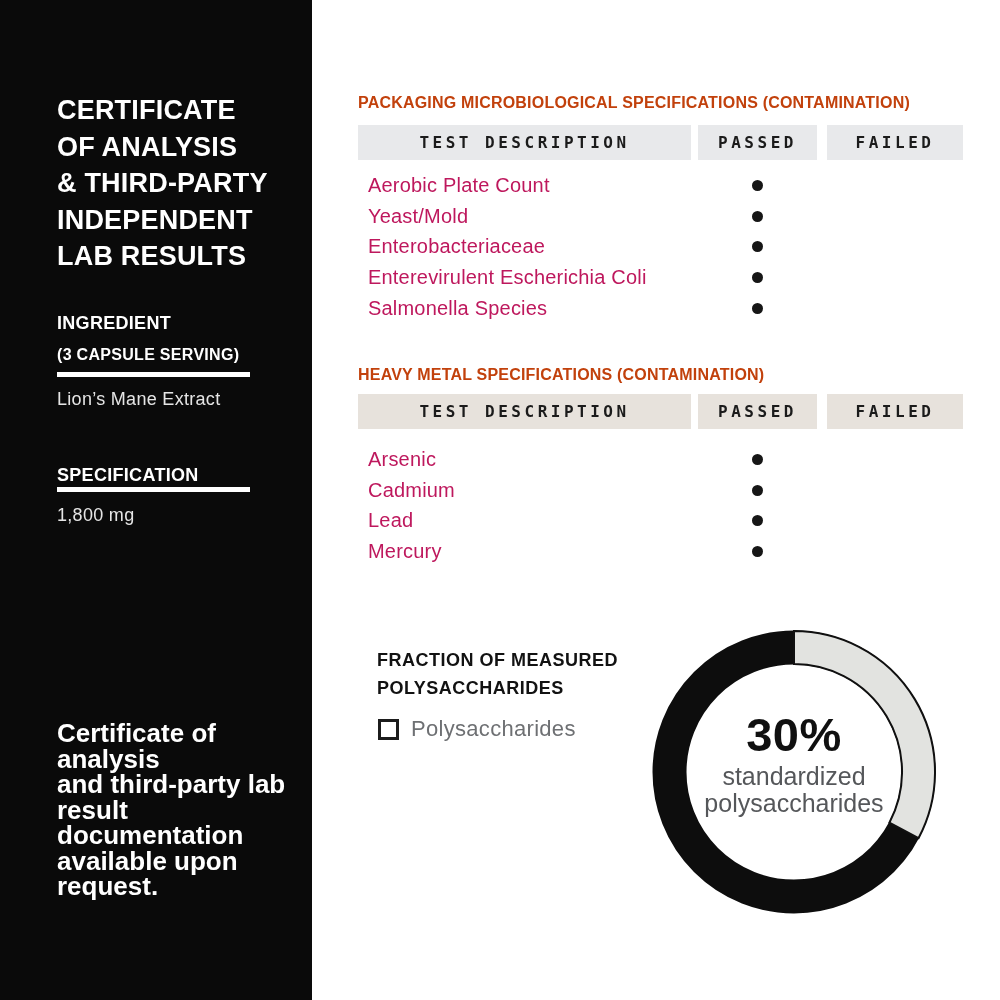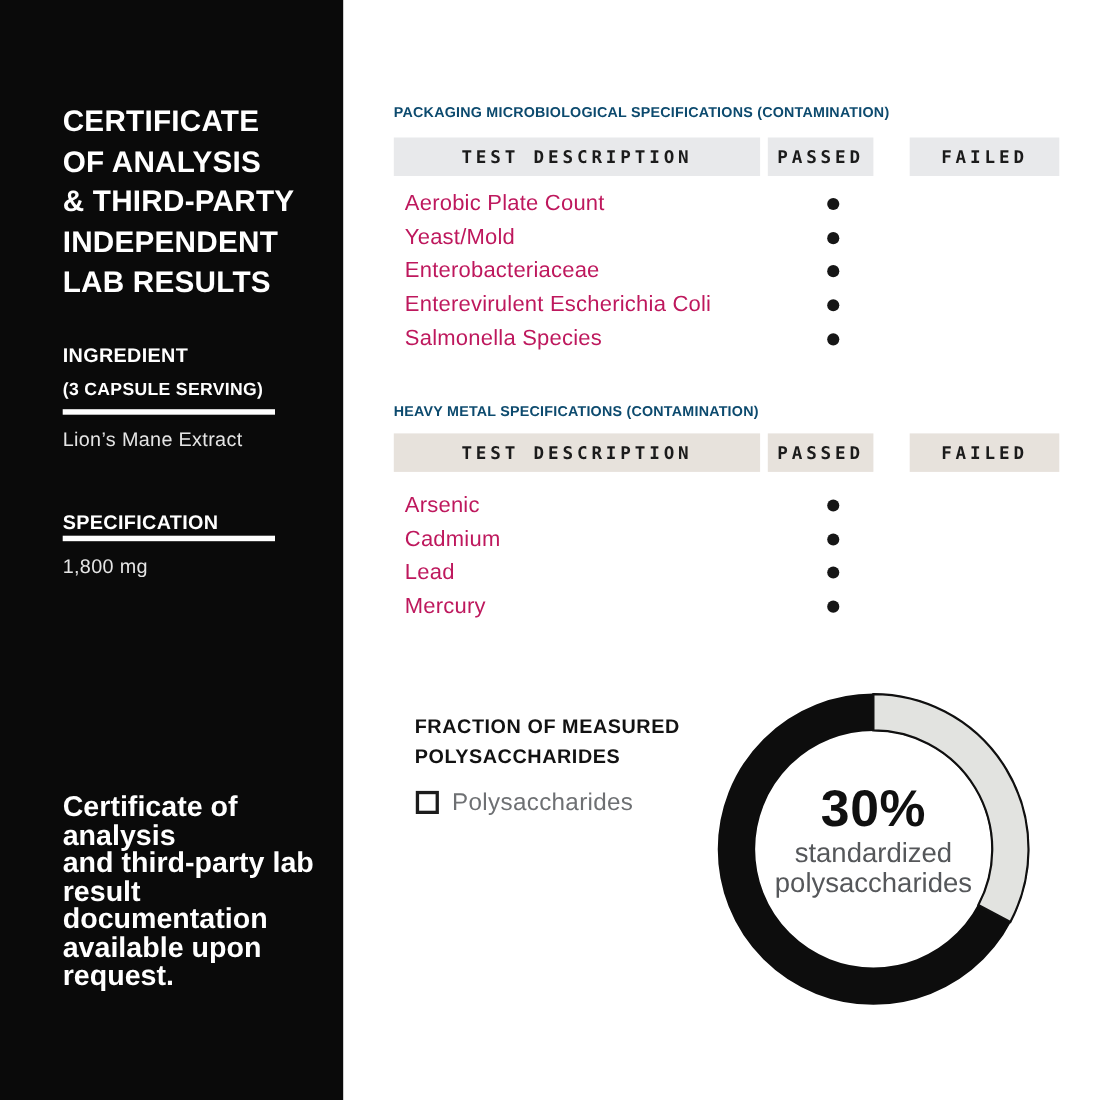--- a/index.html
+++ b/index.html
@@ -37,34 +37,34 @@
   }
   .panel-note {
     position: absolute; left: 57px; top: 721px; width: 245px;
     font-size: 26px; font-weight: bold; line-height: 25.5px;
   }
   .panel-note span { display: block; }
 
   
   .table-title {
     position: absolute; left: 358px;
-    font-size: 13px; font-weight: bold; color: #0c4a6e; letter-spacing: 0.2px;
+    font-size: 16px; font-weight: bold; color: #c2410c; letter-spacing: 0.2px;
     white-space: nowrap;
   }
   .thead { position: absolute; left: 358px; width: 583px; height: 35px; }
   .thead .cell {
     position: absolute; top: 0; height: 35px; line-height: 35px;
     text-align: center;
     font-family: "DejaVu Sans Mono", monospace;
     font-size: 16px; font-weight: bold; letter-spacing: 3.5px; color: #1b1b1b;
   }
   .t1 .cell { background: #e8e9eb; }
   .t2 .cell { background: #e7e2dc; }
   .cell.c-desc   { left: 0;     width: 333px; }
-  .cell.c-passed { left: 340px; width: 96px; }
+  .cell.c-passed { left: 340px; width: 119px; }
   .cell.c-failed { left: 469px; width: 136px; }
 
   .tbody { position: absolute; left: 358px; width: 583px; }
   .trow { position: relative; height: 30.7px; display: flex; align-items: center; }
   .tlabel {
     padding-left: 10px; font-size: 20px; color: #be185d; letter-spacing: 0.2px;
     white-space: nowrap;
   }
   .dot {
     position: absolute; top: 50%; margin-top: -5.5px;

